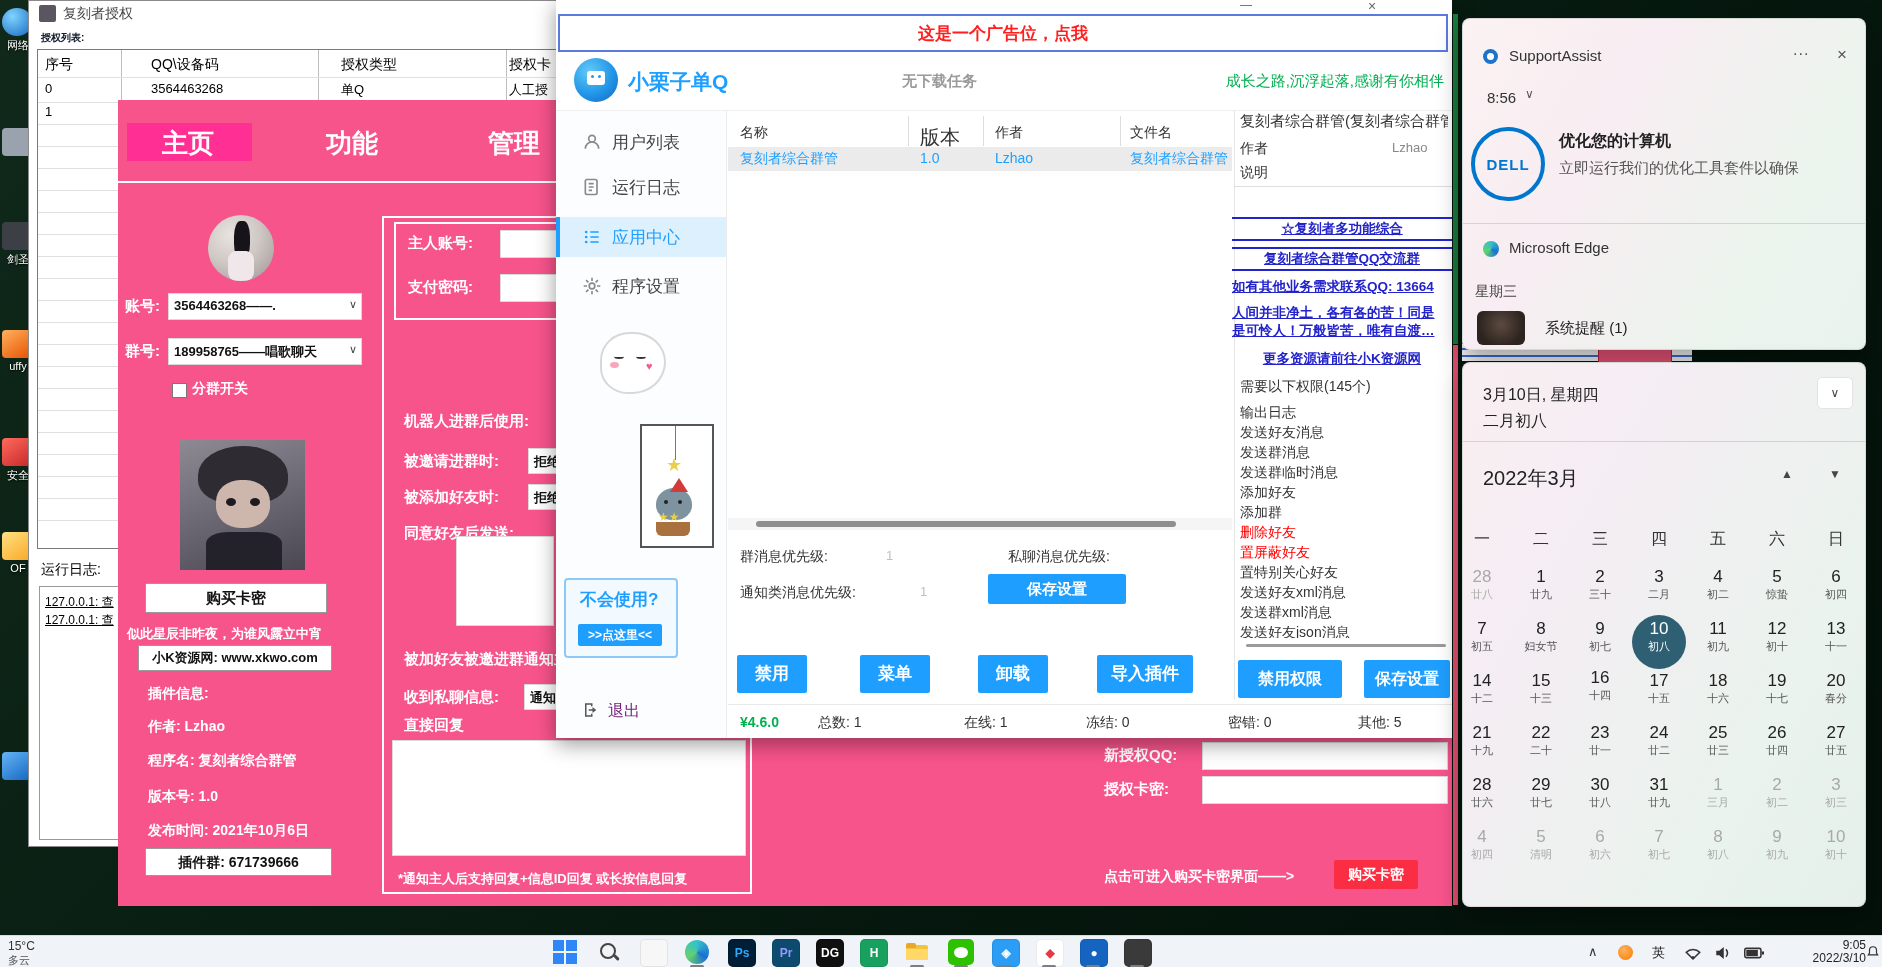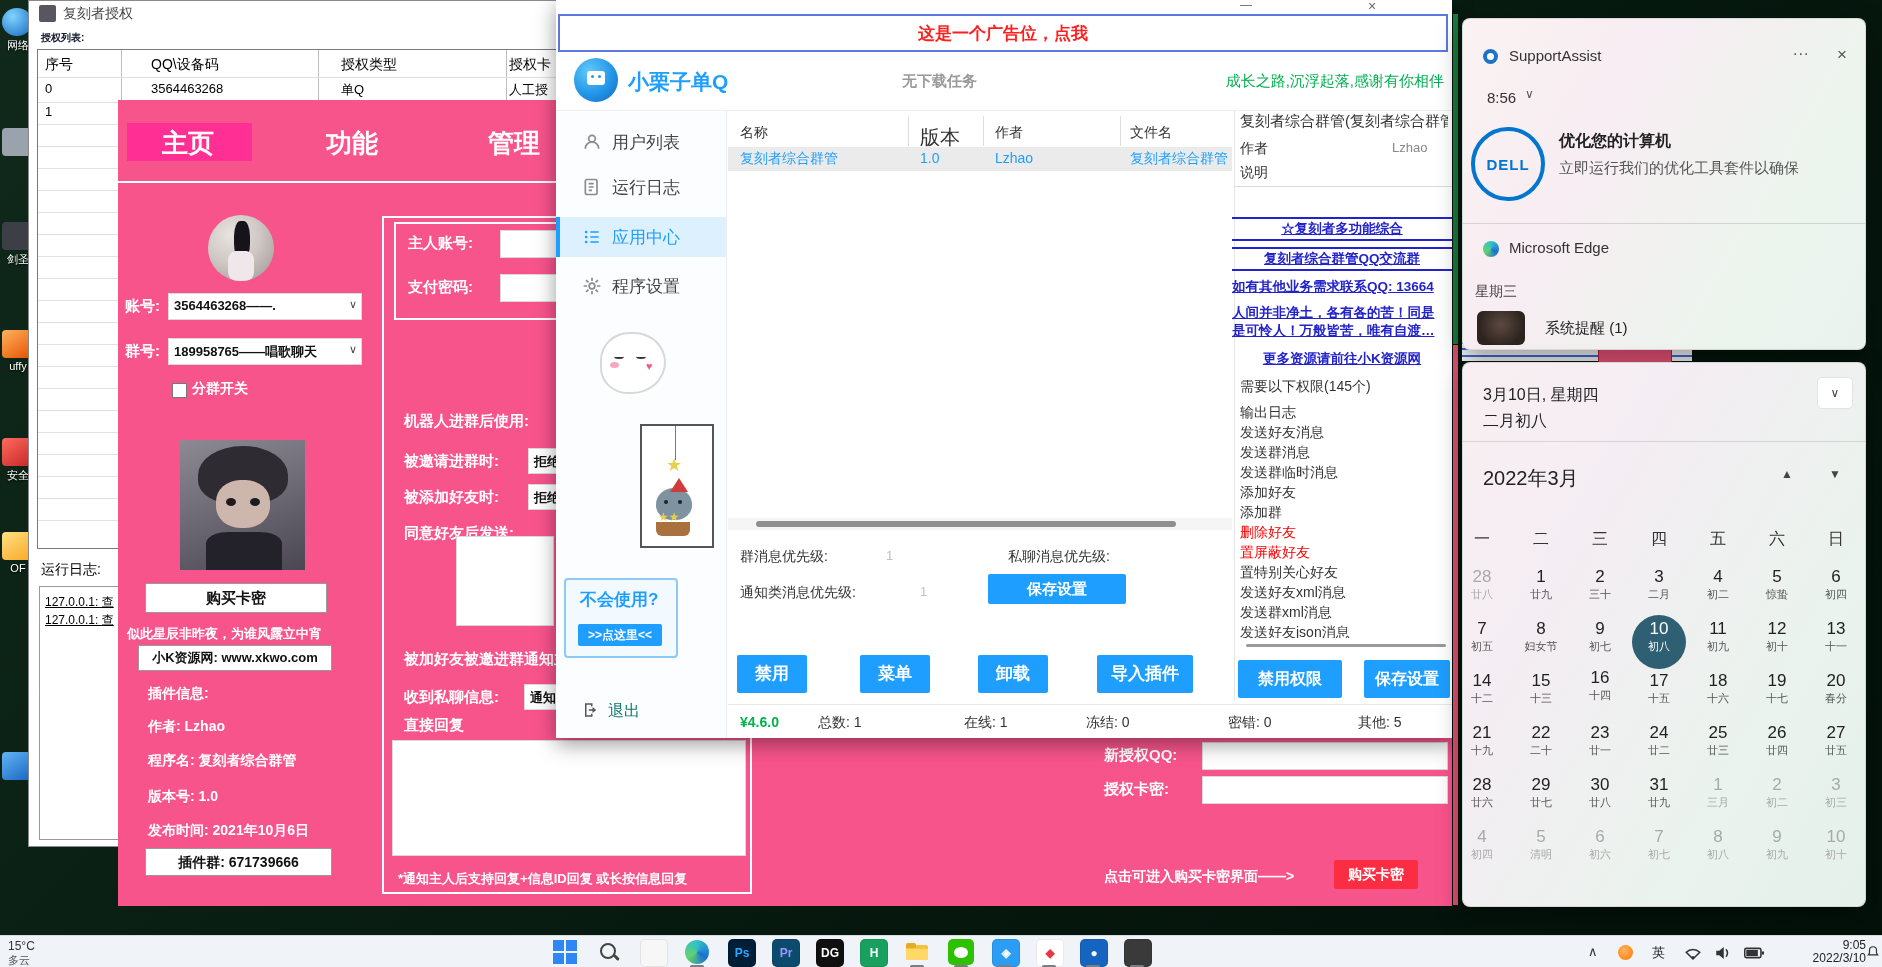--- a/index.html
+++ b/index.html
@@ -263,21 +263,21 @@
       <div class="cbtn" style="left:12px;top:44px;width:84px;height:22px;line-height:22px;font-size:12px;">
         <span>&gt;&gt;点这里&lt;&lt;</span>
       </div>
     </div>
 
     <div class="abs" style="left:26px;top:698px;width:80px;height:26px;">
       <svg width="18" height="18" viewBox="0 0 24 24" style="position:absolute;left:0;top:3px;">
         <path d="M4 3h10v4h-2V5H6v14h6v-2h2v4H4z" fill="#555"></path>
           <path d="M14 8l5 4-5 4v-3H9v-2h5z" fill="#555"></path>
       </svg>
-      <span class="t" style="left:26px;top:3px;font-size:16px;color:#0f766e;text-align:right;">退出</span>
+      <span class="t" style="left:26px;top:3px;font-size:16px;color:#701a75;text-align:right;">退出</span>
     </div>
 
     <div id="winC-table">
         <div class="t" style="left: 184px; top: 124px; font-size: 14px; color: rgb(51, 51, 51);">名称</div>
         <div class="t" style="left: 364px; top: 124px; font-size: 20px; color: rgb(51, 51, 51);">版本</div>
         <div class="t" style="left: 439px; top: 124px; font-size: 14px; color: rgb(51, 51, 51);">作者</div>
         <div class="t" style="left: 574px; top: 124px; font-size: 14px; color: rgb(51, 51, 51);">文件名</div>
         <div class="abs" style="left: 352px; top: 116px; width: 1px; height: 30px; background: rgb(221, 221, 221);"></div>
         <div class="abs" style="left: 427px; top: 116px; width: 1px; height: 30px; background: rgb(221, 221, 221);"></div>
         <div class="abs" style="left: 564px; top: 116px; width: 1px; height: 30px; background: rgb(221, 221, 221);"></div>

